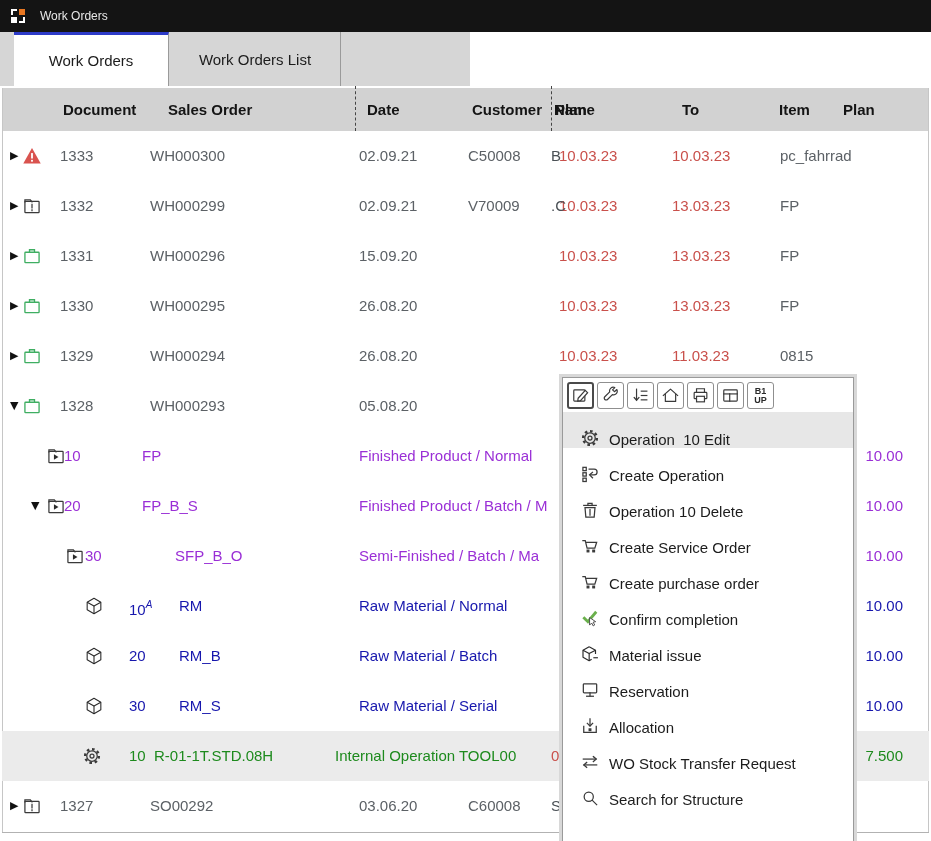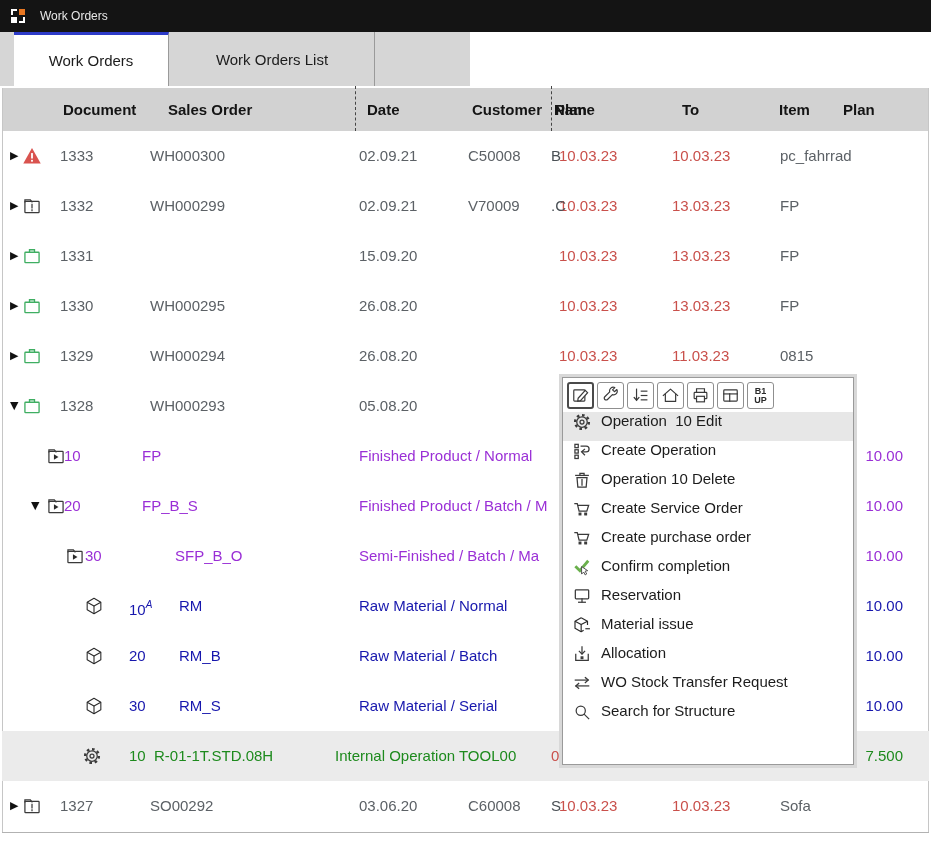--- a/index.html
+++ b/index.html
@@ -46,21 +46,21 @@
 
   
   .menu { position:absolute; left:562px; top:377px; width:292px; background:#fff;
           border:1px solid #9a9a9a; box-shadow:0 0 0 3px #d8d8d8; z-index:10; }
   .menu-toolbar { display:flex; gap:3px; padding:4px 4px 3px 4px; }
   .tbtn { width:27px; height:27px; border:1px solid #8f8f8f; border-radius:3px; background:#fff;
           display:flex; align-items:center; justify-content:center; cursor:default; }
   .tbtn.pressed { border:2px solid #4a4a4a; }
   .tbtn svg { display:block; }
   .b1up { font-size:9px; font-weight:bold; line-height:9px; color:#2b2b2b; text-align:center; }
-  .menu-item { height:29px; display:flex; align-items:flex-start; cursor:default; }
+  .menu-item { height:36px; display:flex; align-items:flex-end; cursor:default;padding-left:8px; }
   .menu-item.hl { background:#e7e7e7; }
   .menu-item .micon { width:20px; height:20px; margin:0 9px 0 9px; flex:none; }
   .menu-item .mlabel { font-size:15px; color:#1c1c1c; white-space:pre; }
   .menu-pad { height:33px; }
 </style>
 </head>
 <body>
 
 <div class="app">
 
@@ -74,21 +74,21 @@
       </svg>
     </div>
     <span class="title">Work Orders</span>
   </div>
 
   <div class="tabbar">
     <div class="strip"></div>
     <div class="tab active" style="left:14px; width:155px;">
       <span>Work Orders</span>
     </div>
-    <div class="tab" style="left:170px; width:205px;">
+    <div class="tab" style="left:170px; width:171px;">
       <span>Work Orders List</span>
     </div>
   </div>
 
   <div class="thead">
     <span style="left:61px">Document</span>
     <span style="left:166px">Sales Order</span>
     <span style="left:365px">Date</span>
     <span style="left:470px">Customer</span>
     <span style="left:552px">Name</span>
@@ -143,20 +143,21 @@
       </div>
       <div class="row">
         <span class="arrow" style="left: 8px;">▶</span>
         <div class="icon" style="left: 20px;">
           <svg width="20" height="20" viewBox="0 0 24 24" fill="none" stroke="#3fae62" stroke-width="1.6" stroke-linecap="square">
             <path d="M9 7.5 V4.5 H15 V7.5"></path>
             <rect x="3.5" y="7.5" width="17" height="12.5" rx="0.8"></rect>
           </svg>
         </div>
         <span class="cell" style="left: 58px;">1331</span>
+        <span class="cell" style="left: 148px;">WH000296</span>
         <span class="cell" style="left: 357px;">15.09.20</span>
         <span class="cell red" style="left: 557px;">10.03.23</span>
         <span class="cell red" style="left: 670px;">13.03.23</span>
         <span class="cell" style="left: 778px;">FP</span>
       </div>
       <div class="row">
         <span class="arrow" style="left: 8px;">▶</span>
         <div class="icon" style="left: 20px;">
           <svg width="20" height="20" viewBox="0 0 24 24" fill="none" stroke="#3fae62" stroke-width="1.6" stroke-linecap="square">
             <path d="M9 7.5 V4.5 H15 V7.5"></path>
@@ -406,38 +407,38 @@
           <span class="mlabel">Create purchase order</span>
         </div>
         <div class="menu-item">
           <div class="micon"><svg width="20" height="20" viewBox="0 0 24 24">
               <path d="M4 11 L9.5 16.5 L19.5 4.5" fill="none" stroke="#6ab04c" stroke-width="3.4"></path>
               <path d="M11.5 11.5 V20.5 L14 18 L15.8 21.5 L17.6 20.4 L15.8 17 L18.8 16.4 Z" fill="#fff" stroke="#444" stroke-width="1.1"></path>
             </svg></div>
           <span class="mlabel">Confirm completion</span>
         </div>
         <div class="menu-item">
-          <div class="micon"><svg width="20" height="20" viewBox="0 0 24 24" fill="none" stroke="#3a3a3a" stroke-width="1.5" stroke-linecap="square">
-              <rect x="4" y="4.5" width="16" height="11" rx="1"></rect>
-              <path d="M12 15.5 V19"></path>
-              <path d="M8 19.5 H16"></path>
-            </svg></div>
-          <span class="mlabel">Reservation</span>
-        </div>
-        <div class="menu-item">
           <div class="micon"><svg width="20" height="20" viewBox="0 0 24 24" fill="none" stroke="#2b2b2b" stroke-width="1.4" stroke-linejoin="round">
               <path d="M11 3.2 L18.6 7.4 V12 M11 3.2 L3.6 7.4 V15.8 L11 20 L14 18.3"></path>
               <path d="M3.6 7.4 L11 11.5 L18.6 7.4"></path>
               <path d="M11 11.5 V20"></path>
               <path d="M16 16.5 H21.5"></path>
             </svg></div>
           <span class="mlabel">Material issue</span>
         </div>
         <div class="menu-item">
           <div class="micon"><svg width="20" height="20" viewBox="0 0 24 24" fill="none" stroke="#3a3a3a" stroke-width="1.5" stroke-linecap="square">
+              <rect x="4" y="4.5" width="16" height="11" rx="1"></rect>
+              <path d="M12 15.5 V19"></path>
+              <path d="M8 19.5 H16"></path>
+            </svg></div>
+          <span class="mlabel">Reservation</span>
+        </div>
+        <div class="menu-item">
+          <div class="micon"><svg width="20" height="20" viewBox="0 0 24 24" fill="none" stroke="#3a3a3a" stroke-width="1.5" stroke-linecap="square">
               <path d="M12 3.5 V11.5"></path>
               <path d="M8.8 8.8 L12 12 L15.2 8.8" fill="none"></path>
               <path d="M4.5 12.5 V19.5 H19.5 V12.5"></path>
               <rect x="11" y="15.5" width="2" height="2" fill="#3a3a3a"></rect>
             </svg></div>
           <span class="mlabel">Allocation</span>
         </div>
         <div class="menu-item">
           <div class="micon"><svg width="20" height="20" viewBox="0 0 24 24" fill="none" stroke="#3a3a3a" stroke-width="1.5" stroke-linecap="square">
               <path d="M4 8.5 H19"></path>

